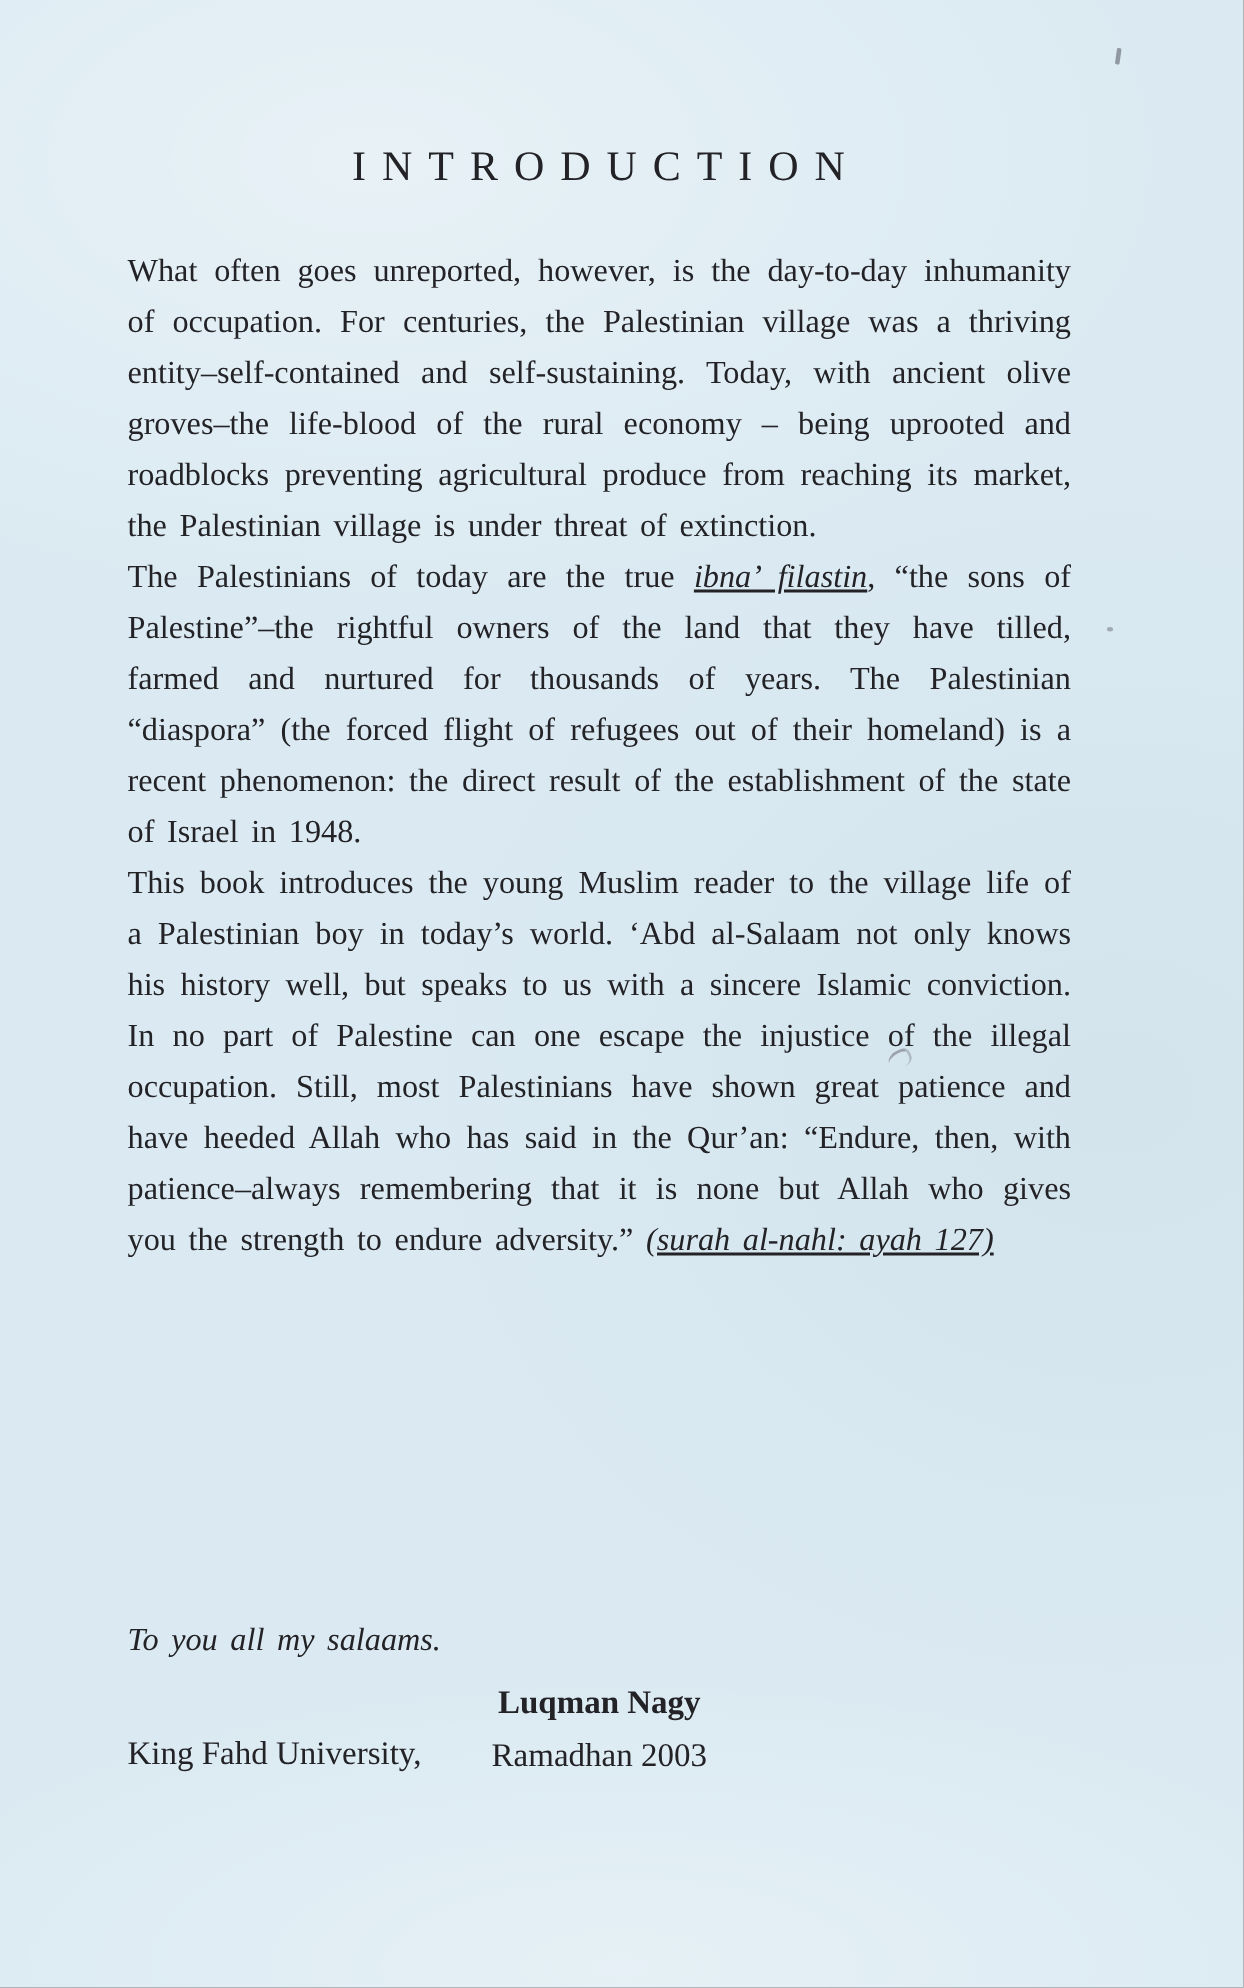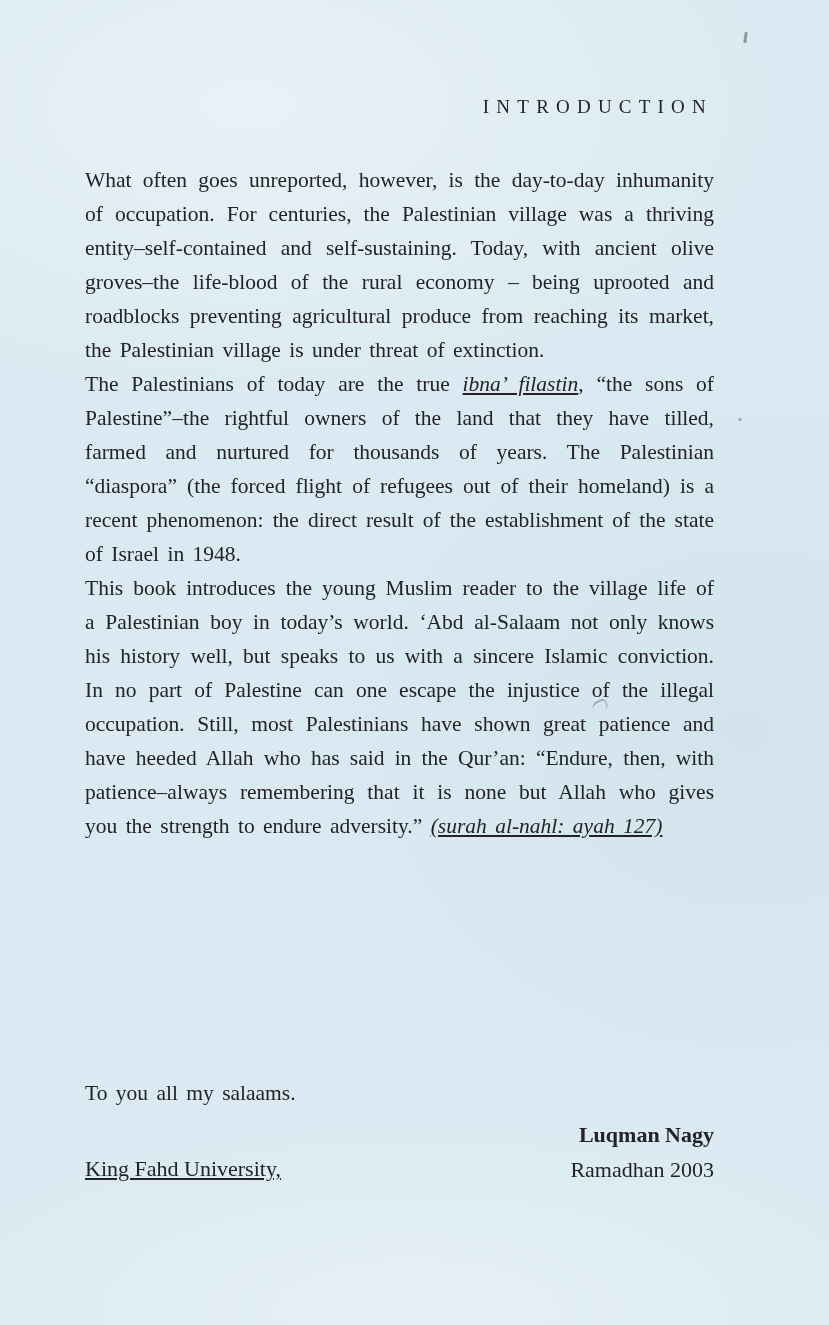--- a/index.html
+++ b/index.html
@@ -16,22 +16,22 @@
       radial-gradient(ellipse 900px 500px at 30% 8%, rgba(255,255,255,0.35), rgba(255,255,255,0) 60%),
       radial-gradient(ellipse 700px 600px at 90% 55%, rgba(173,199,214,0.18), rgba(173,199,214,0) 70%),
       radial-gradient(ellipse 800px 300px at 50% 99%, rgba(255,255,255,0.30), rgba(255,255,255,0) 65%),
       var(--paper, #dbeaf2);
     overflow: hidden;
     font-family: "Liberation Serif", "DejaVu Serif", serif;
     color: var(--ink, #232327);
   }
   .page-title {
     margin: 96px 116px 0 85px;
-    text-align: right;
-    font-size: 19px;
+    text-align: center;
+    font-size: 28px;
     font-weight: normal;
     letter-spacing: 0.38em;
     text-indent: 0.38em; 
     color: var(--ink, #232327);
   }
   .body-text {
     position: absolute;
     top: 163px;
     left: 85px;
     width: 629px;
@@ -46,40 +46,40 @@
   .body-text em { font-style: italic; text-decoration: underline; }
   .closing {
     position: absolute;
     top: 1076px;
     left: 85px;
     width: 629px;
     margin: 0;
     font-size: 21.5px;
     line-height: 34px;
     word-spacing: 0.14em;
+    font-style: italic;
   }
   .sig-block {
     position: absolute;
     top: 1118px;
     left: 85px;
     width: 629px;
   }
   .signature {
-    text-align: right;
+    text-align: center;
     font-size: 22px;
     line-height: 34.5px;
   }
   .sig-name { font-weight: bold; }
   .affiliation {
     position: absolute;
     top: 34px;
     left: 0;
     font-size: 22px;
     line-height: 34.5px;
-    text-decoration: underline;
   }
   
   .scan-mark {
     position: absolute;
     pointer-events: none;
   }
   .mark-squiggle {
     left: 592px; top: 700px;
     width: 14px; height: 10px;
     border-top: 2px solid rgba(110,110,120,0.55);

